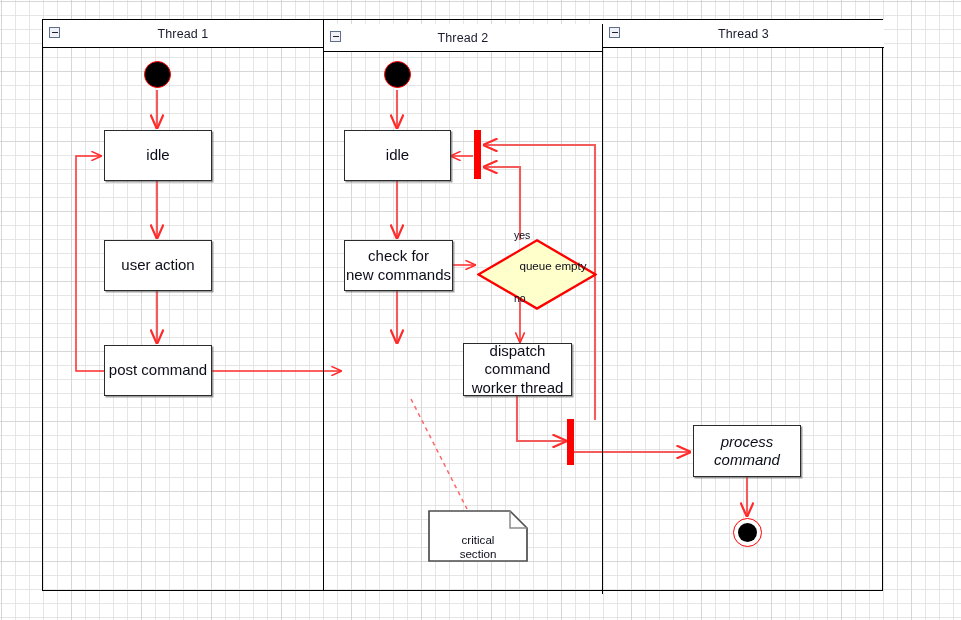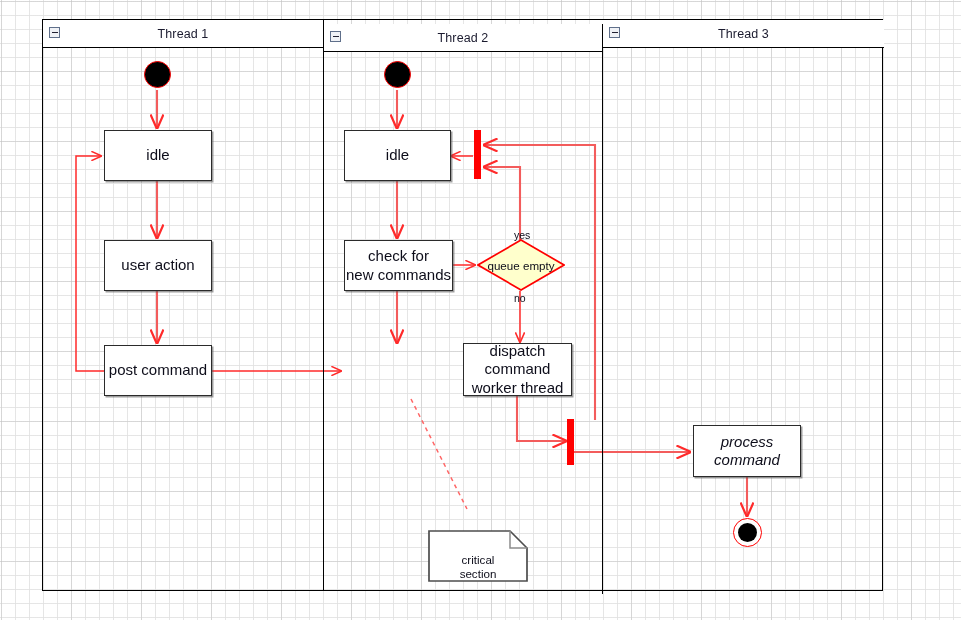--- a/index.html
+++ b/index.html
@@ -89,20 +89,21 @@
     line-height: 1.22;
     box-shadow: 1.5px 1.5px 0 rgba(80,80,80,0.55);
   }
   .node span { display: block; white-space: pre-line; }
 
   .decision {
     position: absolute;
     display: flex;
     align-items: center;
     justify-content: center;
+    padding-left: 32px;
   }
   .decision .dshape {
     position: absolute;
     inset: 0;
   }
   .decision .dlabel {
     position: relative;
     font-size: 11.6px;
     color: #0d0d1a;
     white-space: nowrap;
@@ -310,21 +311,21 @@
     <svg class="dshape" viewBox="0 0 88 52" preserveAspectRatio="none">
       <polygon points="44,1 87,26 44,51 1,26" fill="#ffffcc" stroke="#ff0000" stroke-width="1.7"></polygon>
     </svg>
     <div class="dlabel">queue empty</div>
   </div>
 
   <div class="edge-label" style="left:514px; top:229px;">yes</div>
 
   <div class="edge-label" style="left:514px; top:292px;">no</div>
 
-  <div class="note" style="left:428px; top:510px; width:100px; height:70px;margin-top:20px;">
+  <div class="note" style="left:428px; top:510px; width:100px; height:70px;">
     <svg class="nshape" viewBox="0 0 100 52" preserveAspectRatio="none">
       <path d="M 1 1 L 82 1 L 99 18 L 99 51 L 1 51 Z" fill="#ffffff" stroke="#4d4d4d" stroke-width="1.7"></path>
       <path d="M 82 1 L 82 18 L 99 18" fill="none" stroke="#8c8c8c" stroke-width="1.5"></path>
     </svg>
     <div class="nlabel">critical
 section</div>
   </div>
 
 </div>
 

